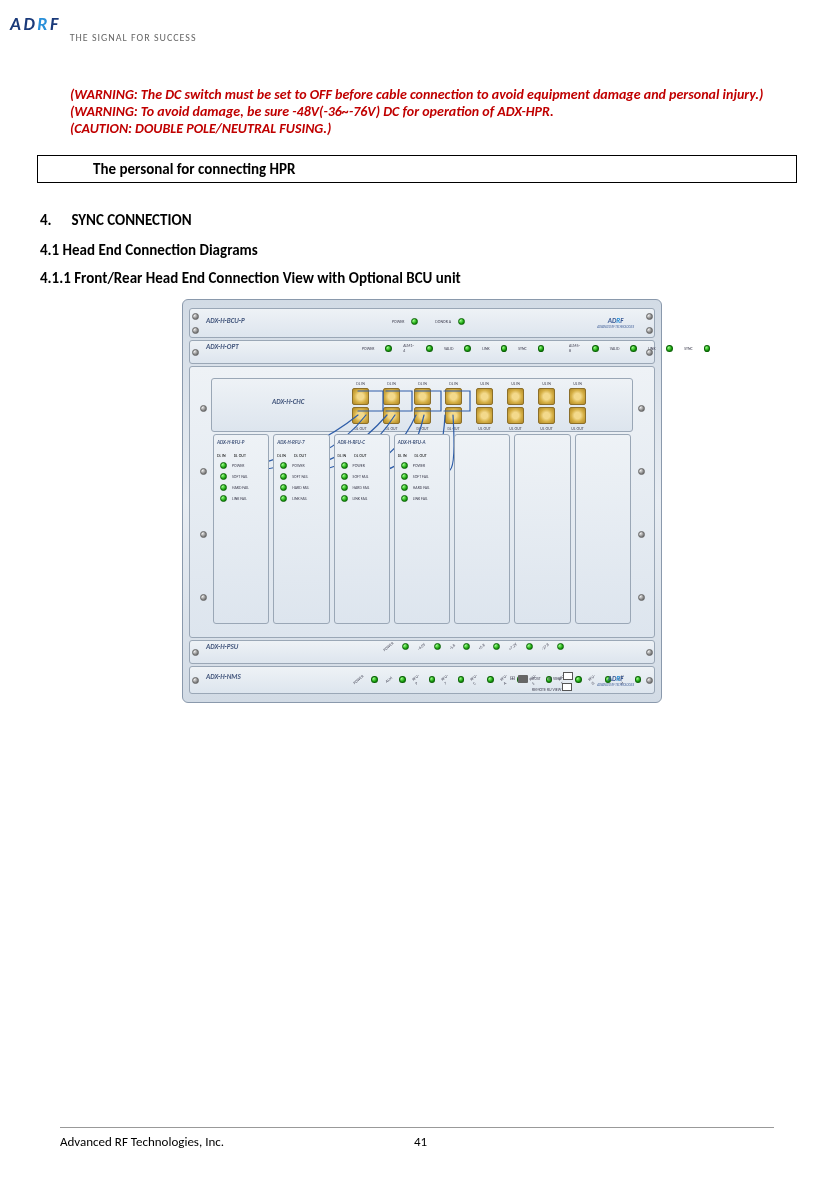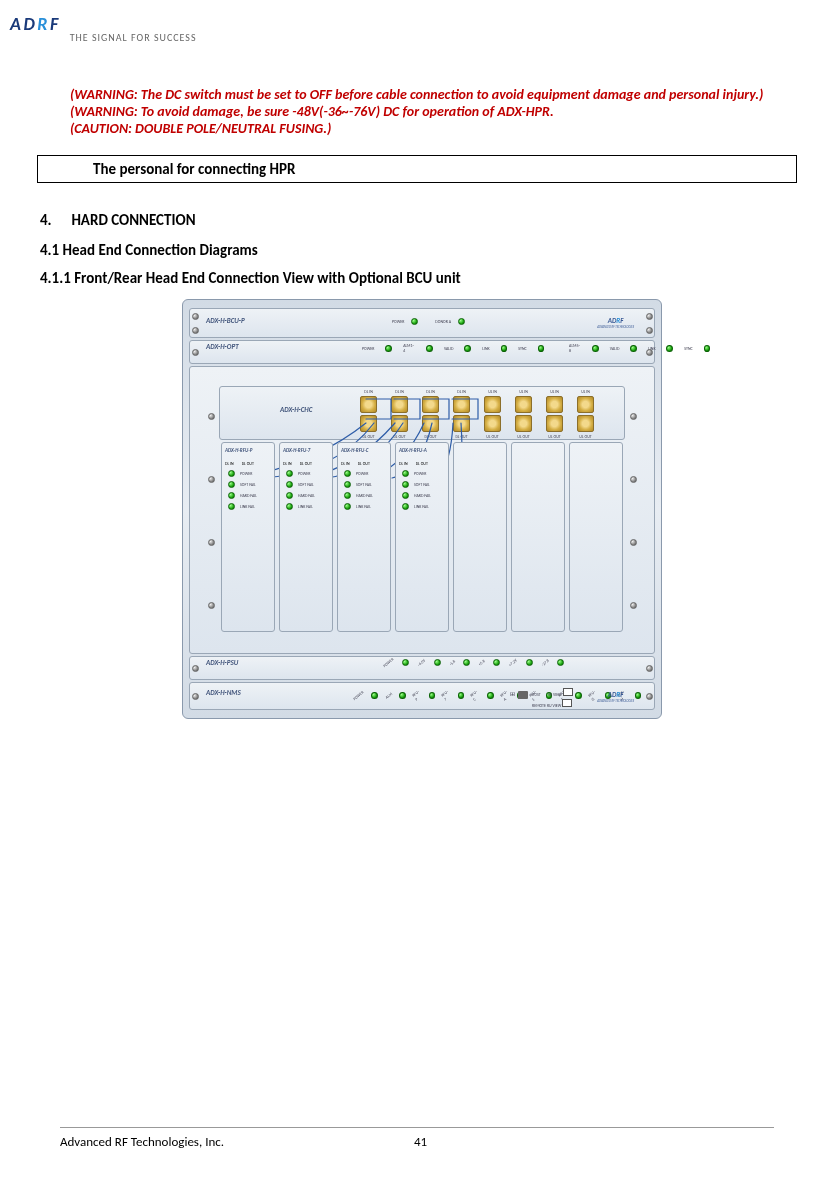--- a/index.html
+++ b/index.html
@@ -151,21 +151,21 @@
     <div>(WARNING: To avoid damage, be sure -48V(-36~-76V) DC for operation of ADX-HPR.</div>
     <div>(CAUTION: DOUBLE POLE/NEUTRAL FUSING.)</div>
   </div>
 
   <div class="box">
     <div class="box-title">The personal for connecting HPR</div>
   </div>
 
   <h4 class="section">
     <span class="num">4.</span>
-    <span>HARD CONNECTION</span>
+    <span>SYNC CONNECTION</span>
   </h4>
   <h4 class="sub">4.1   Head End Connection Diagrams</h4>
   <h4 class="subsub">4.1.1      Front/Rear Head End Connection View with Optional BCU unit</h4>
 
   <div class="diagram">
 
     <div class="unit" style="height:28px;">
       <div class="rack-ear">
           <div class="screw"></div>
           <div class="screw"></div>
@@ -216,21 +216,21 @@
             <span class="led"></span>
           <span class="led-label">SYNC</span>
             <span class="led"></span>
         </div>
       </div>
       <div class="rack-ear">
           <div class="screw"></div>
         </div>
     </div>
 
-    <div class="unit" style="height:auto; padding:16px; flex-direction:row;">
+    <div class="unit" style="height:auto; padding:8px; flex-direction:row;">
       <div class="rack-ear" style="min-height:252px;">
           <div class="screw"></div>
           <div class="screw"></div>
           <div class="screw"></div>
           <div class="screw"></div>
         </div>
       <div style="flex:1; position:relative; padding:3px;">
 
         <div class="unit chc-unit" style="margin:0;">
           <div class="unit-body">

